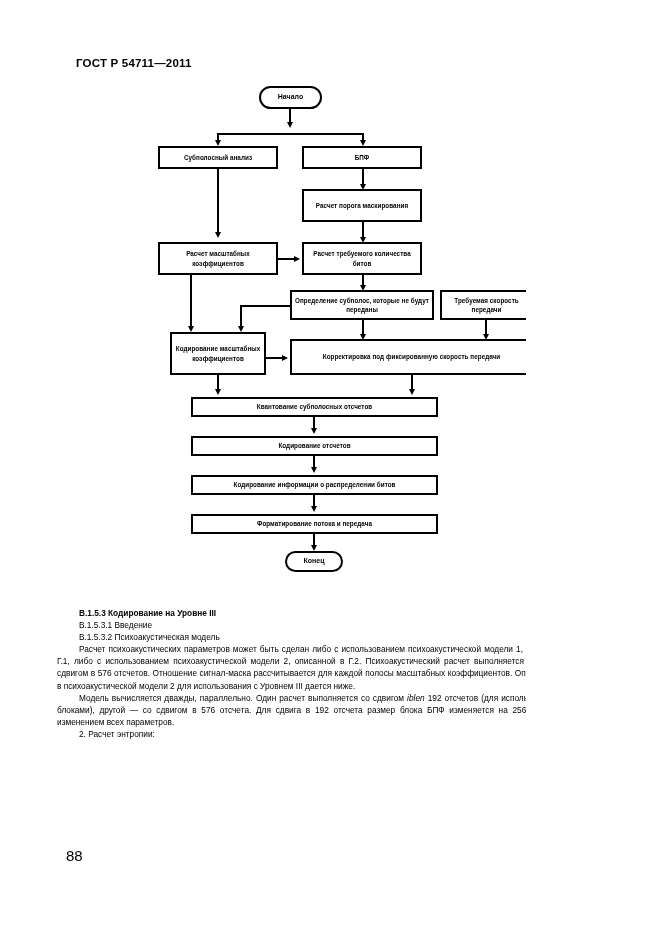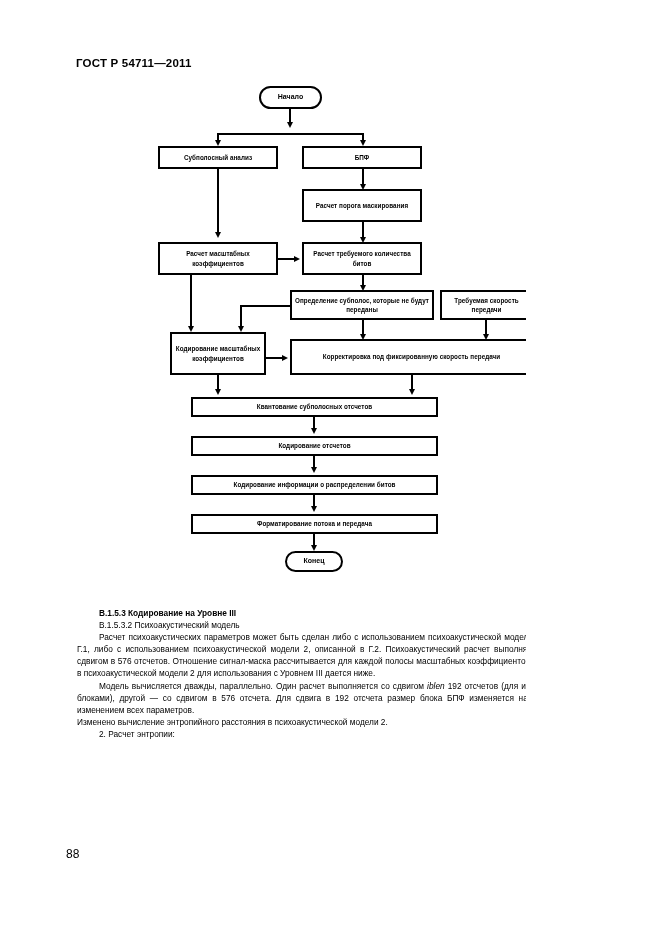--- a/index.html
+++ b/index.html
@@ -88,36 +88,35 @@
   }
 
   
   #body-text {
     position: absolute;
     left: 57px;
     top: 607px;
     width: 552px;
     font-size: 8.3px;
     line-height: 12.1px;
-    margin-left: 20px;
   }
   #body-text p {
     margin: 0;
     text-align: justify;
   }
   .indent { text-indent: 22px; }
   .hd { font-weight: bold; }
   .it { font-style: italic; }
 
   
   .page-num {
     position: absolute;
     left: 66px;
     top: 847px;
-    font-size: 12px;
+    font-size: 15px;
   }
 </style>
 </head>
 <body>
 
 <div id="page">
 
   <div class="doc-header">ГОСТ Р 54711—2011</div>
 
   <div id="flowchart">
@@ -202,22 +201,22 @@
     <div class="fc-line" style="left:313px; top:534px; width:2px; height:14px;"></div>
     <div class="fc-arrow" style="left:310.5px; top:545px;"></div>
 
     <div class="fc-node fc-term" style="left:285px; top:551px; width:58px; height:21px;">Конец</div>
 
   </div>
 
 
   <div id="body-text">
     <p class="hd indent">В.1.5.3 Кодирование на Уровне III</p>
-    <p class="indent">В.1.5.3.2 Психоакустический модель</p>
+    <p class="indent">В.1.5.3.1 Введение</p>
+    <p class="indent">В.1.5.3.2 Психоакустическая модель</p>
     <p class="indent">Расчет психоакустических параметров может быть сделан либо с использованием психоакустической модели 1, описанной в таблице Г.1, либо с использованием психоакустической модели 2, описанной в Г.2. Психоакустический расчет выполняется дважды на блок, со сдвигом в 576 отсчетов. Отношение сигнал-маска рассчитывается для каждой полосы масштабных коэффициентов. Описание модификаций в психоакустической модели 2 для использования с Уровнем III дается ниже.</p>
     <p class="indent"><span>Модель вычисляется дважды, параллельно. Один расчет выполняется со сдвигом </span><span class="it">iblen</span><span> 192 отсчетов (для использования с короткими блоками), другой — со сдвигом в 576 отсчета. Для сдвига в 192 отсчета размер блока БПФ изменяется на 256 с соответствующим изменением всех параметров.</span></p>
-    <p>Изменено вычисление энтропийного расстояния в психоакустической модели 2.</p>
     <p class="indent">2. Расчет энтропии:</p>
   </div>
 
   <div class="page-num">88</div>
 
 </div>
 
 </body></html>

